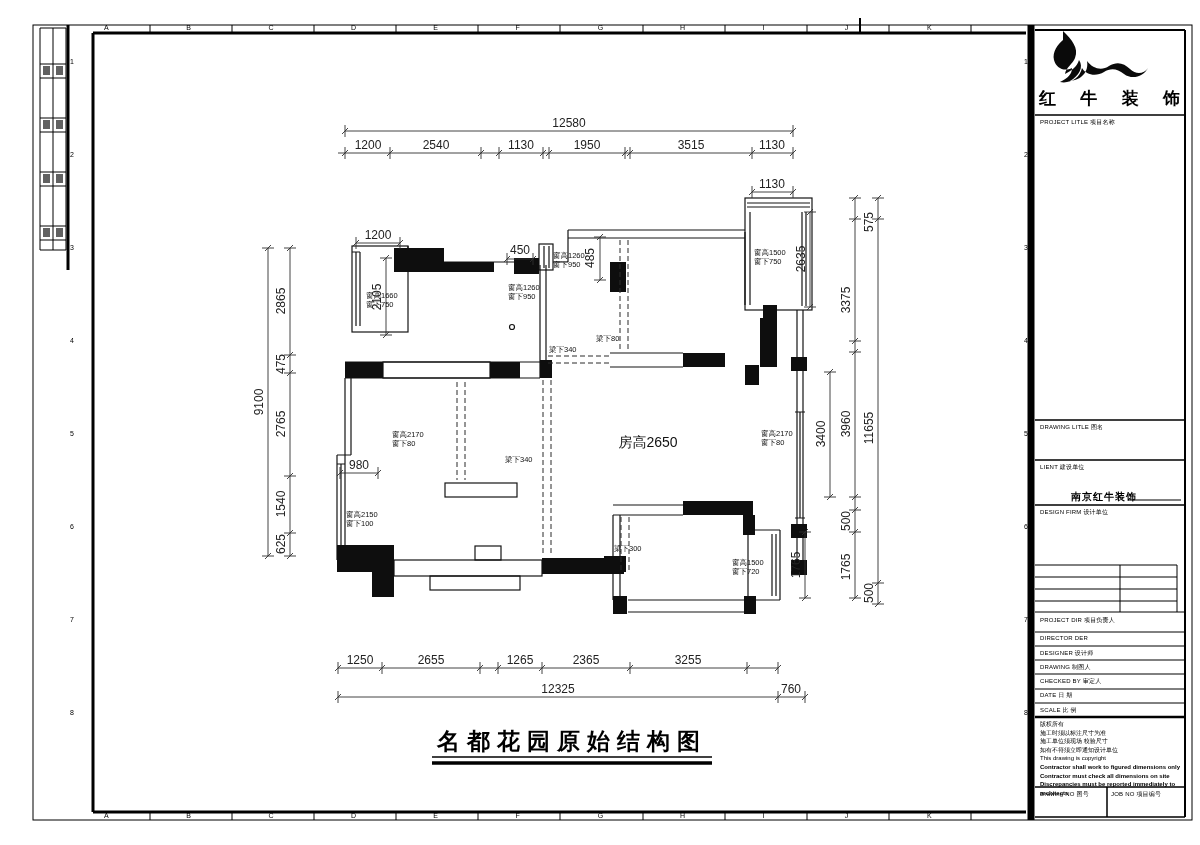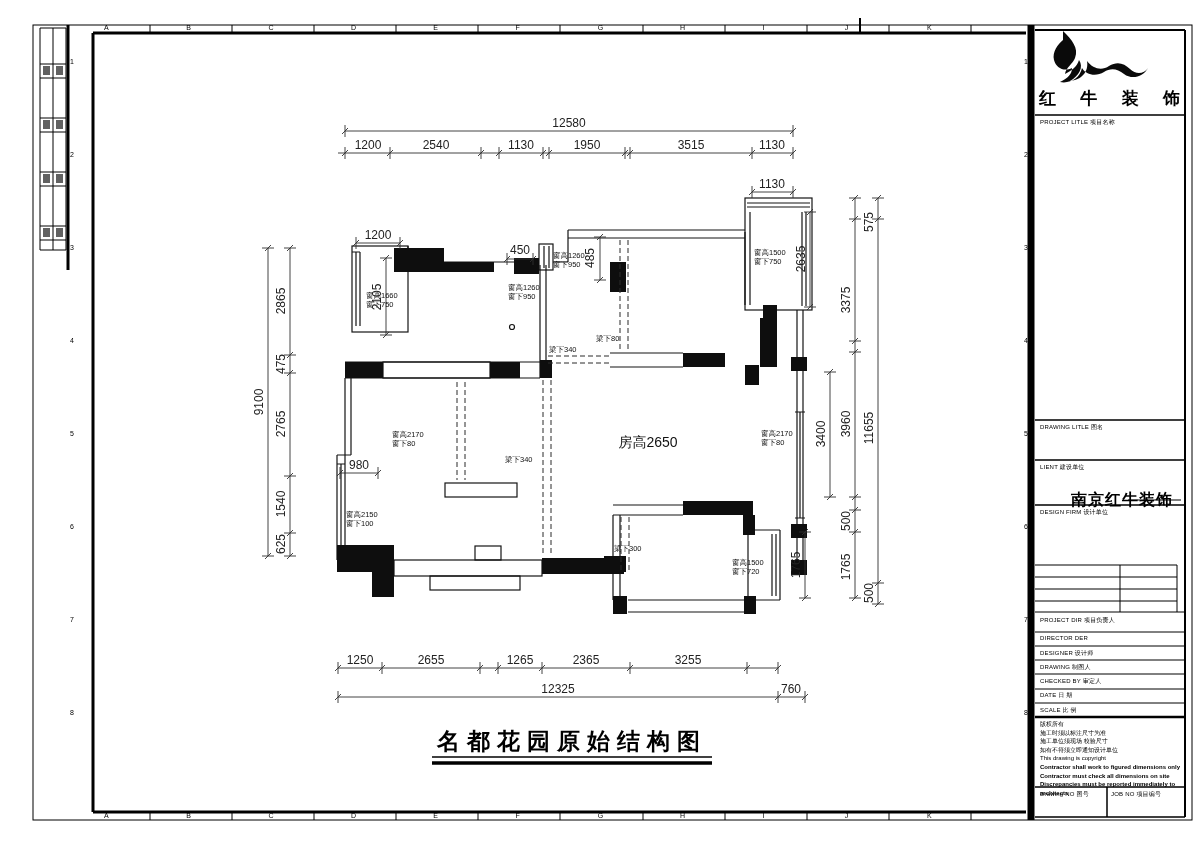--- a/index.html
+++ b/index.html
@@ -19,21 +19,21 @@
   .ruler{position:absolute;left:0;width:1200px;height:9px;}
   .ruler span{position:absolute;font-size:7px;color:#000;top:0;}
   #ruler-top{top:24px;} #ruler-bottom{top:812px;}
   .nums{position:absolute;top:0;height:845px;width:10px;}
   .nums span{position:absolute;font-size:7px;color:#000;}
   #nums-left{left:70px;} #nums-right{left:1024px;}
   .titleblock{position:absolute;left:1035px;top:30px;width:150px;height:787px;}
   .tb-label{position:absolute;left:5px;font-size:6px;color:#000;white-space:nowrap;letter-spacing:.2px;}
   .logo-text{position:absolute;left:4px;right:5px;top:57px;display:flex;justify-content:space-between;
              font-size:17px;font-weight:700;color:#000;}
-  .firm{position:absolute;left:36px;top:460px;font-size:16px;color:#000;font-weight:600;letter-spacing:1px;}
+  .firm{position:absolute;left:36px;top:460px;font-size:10px;color:#000;font-weight:600;letter-spacing:1px;}
   .copyright{position:absolute;left:5px;top:690px;font-size:6px;line-height:8.6px;color:#000;width:140px;}
   .copyright .b{font-weight:700;}
   .main-title{position:absolute;left:432px;top:726px;width:280px;text-align:center;
               font-size:23px;font-weight:700;letter-spacing:7px;color:#000;white-space:nowrap;}
 </style>
 </head>
 <body>
 
 <svg width="1200" height="845" viewBox="0 0 1200 845">
 

